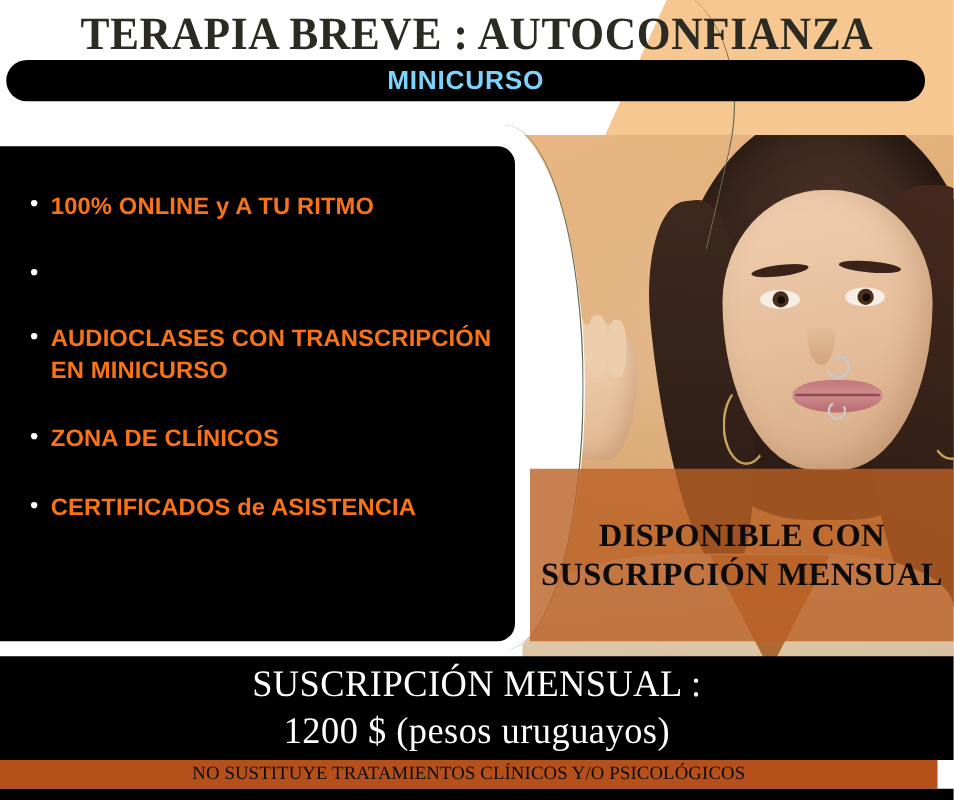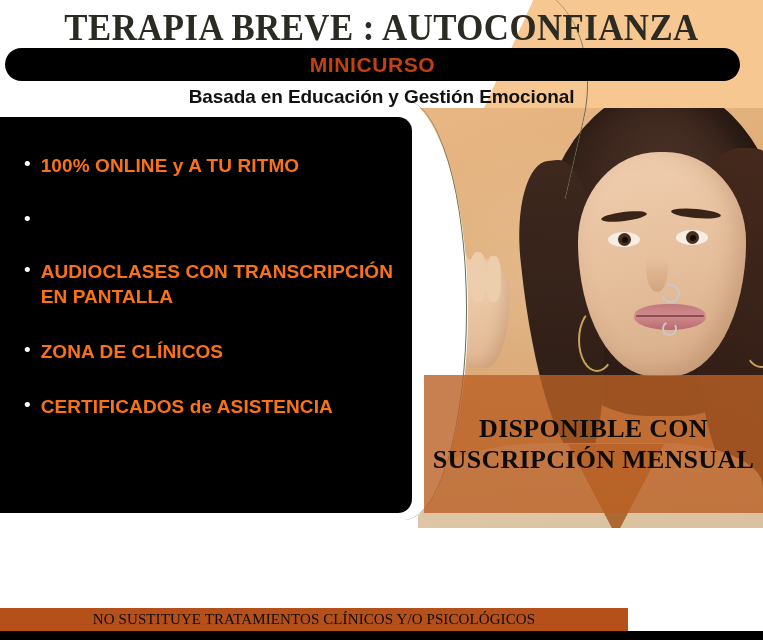--- a/index.html
+++ b/index.html
@@ -182,21 +182,21 @@
   .minicurso-bar{
     position:absolute;
     left:5px;top:48px;
     width:735px;height:33px;
     background:#000;
     border-radius:17px;
     z-index:8;
     display:flex;align-items:center;justify-content:center;
   }
   .minicurso-bar span{
-    color:#c2410c;
+    color:#7dd3fc;
     font-weight:700;
     font-size:21px;
     letter-spacing:.6px;
   }
 
   .subtitle{
     position:absolute;
     left:0;top:86px;width:763px;
     text-align:center;
     z-index:8;
@@ -282,21 +282,21 @@
     color:#fff;
     font-size:30px;
     letter-spacing:.4px;
     margin-top:3px;
     transform:scaleX(.97);
   }
 
   .disclaimer-bar{
     position:absolute;
     left:0;top:608px;
-    width:628px;height:23px;
+    width:750px;height:23px;
     background:#b5501a;
     z-index:7;
     display:flex;align-items:center;justify-content:center;
   }
   .disclaimer-bar span{
     font-family:"Liberation Serif",serif;
     color:#0c0c0c;
     font-size:15px;
     letter-spacing:.1px;
   }
@@ -348,47 +348,50 @@
   <div class="white-curve"></div>
   <div class="thin-arc-side"></div>
   <div class="thin-arc-top"></div>
 
   <div class="title">TERAPIA BREVE : AUTOCONFIANZA</div>
 
   <div class="minicurso-bar">
     <span>MINICURSO</span>
   </div>
 
-  <div class="subtitle">Basada en Educación y Gestión Emocional</div>
 
   <div class="features-panel">
     <div class="feat">
       <span class="dot">•</span>
       <span class="txt">100% ONLINE y A TU RITMO</span>
     </div>
     <div class="feat">
       <span class="dot">•</span>
     </div>
     <div class="feat">
       <span class="dot">•</span>
-      <span class="txt">AUDIOCLASES CON TRANSCRIPCIÓN EN PANTALLA</span>
+      <span class="txt">AUDIOCLASES CON TRANSCRIPCIÓN EN MINICURSO</span>
     </div>
     <div class="feat">
       <span class="dot">•</span>
       <span class="txt">ZONA DE CLÍNICOS</span>
     </div>
     <div class="feat">
       <span class="dot">•</span>
       <span class="txt">CERTIFICADOS de ASISTENCIA</span>
     </div>
   </div>
 
   <div class="disponible">
     <div class="txt">DISPONIBLE CON SUSCRIPCIÓN MENSUAL</div>
   </div>
 
+  <div class="price-block">
+    <div class="price-line1">SUSCRIPCIÓN MENSUAL  :</div>
+    <div class="price-line2">1200 $  (pesos uruguayos)</div>
+  </div>
 
   <div class="disclaimer-bar">
     <span>NO SUSTITUYE TRATAMIENTOS CLÍNICOS  Y/O PSICOLÓGICOS</span>
   </div>
   <div class="bottom-black"></div>
 
 </div>
 
 </body></html>

